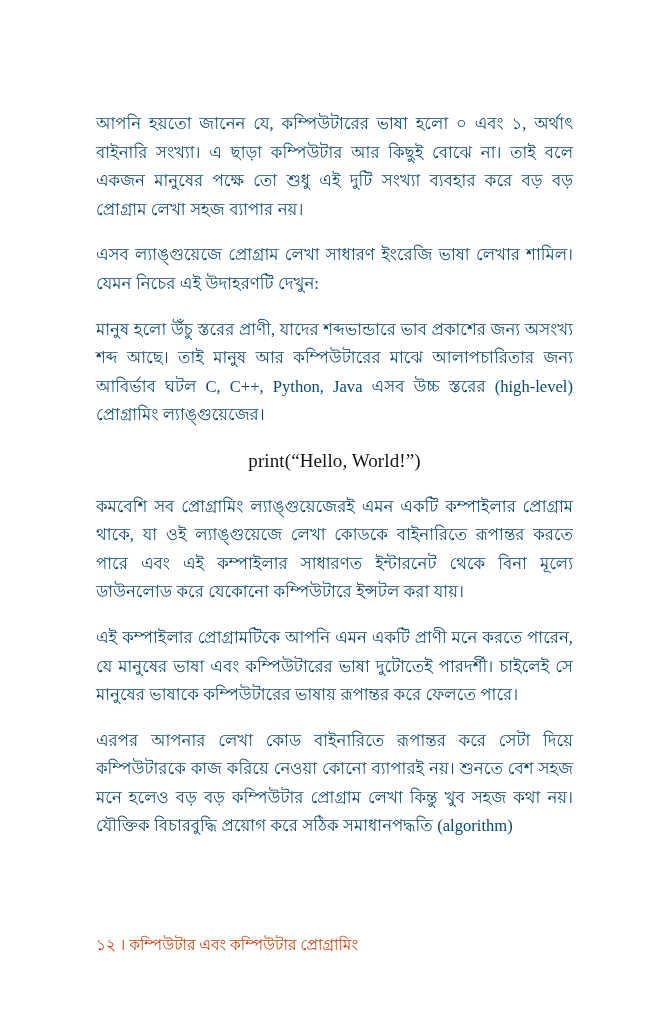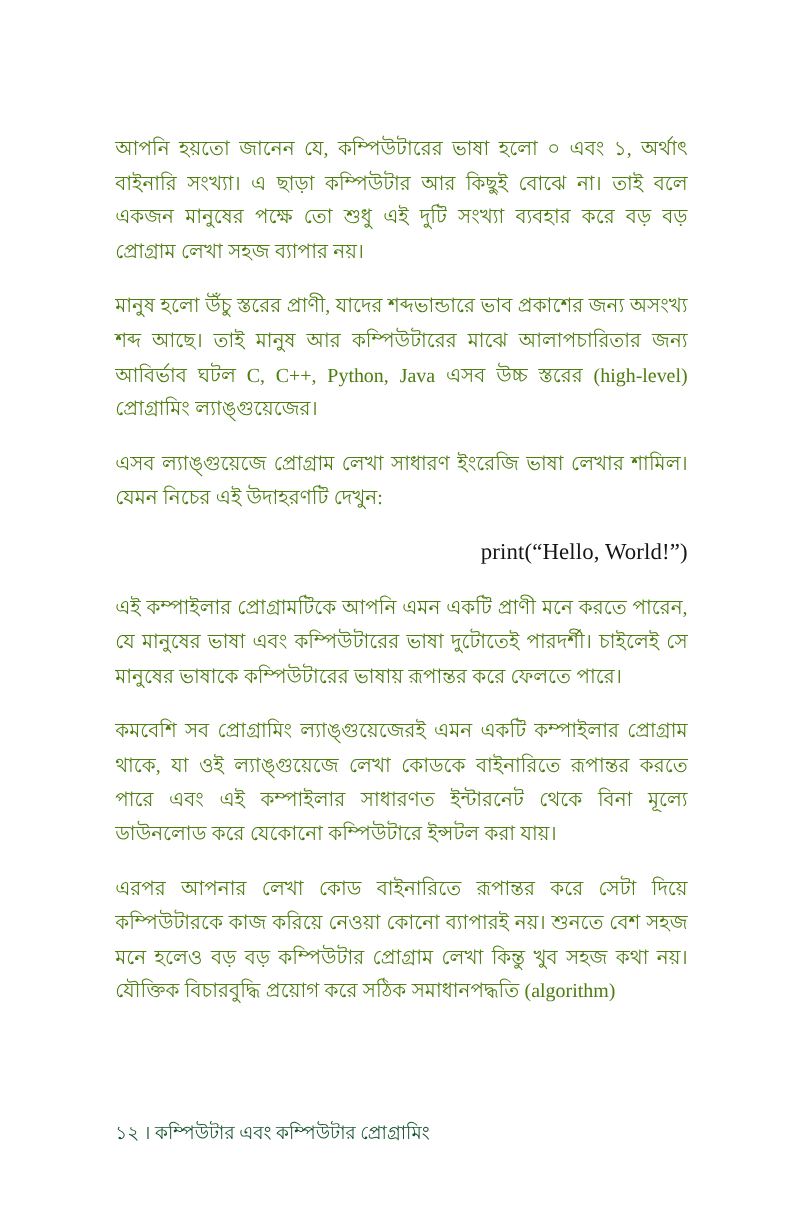--- a/index.html
+++ b/index.html
@@ -31,65 +31,65 @@
     top: 110px;
     width: 477px;
   }
   p.para {
     margin: 0 0 17px 0;
     font-size: 16.6px;
     line-height: 28.6px;
     text-align: justify;
     text-justify: inter-word;
     word-spacing: 0.02em;
-    color: #4d7c0f;
+    color: #0c4a6e;
   }
   p.para:last-of-type {
     margin-bottom: 0;
   }
   .code-line {
     margin: 0 0 17px 0;
     font-size: 19px;
     line-height: 28.6px;
-    text-align: right;
+    text-align: center;
     color: #141414;
     font-family: "Liberation Serif", "DejaVu Serif", serif;
     letter-spacing: 0.1px;
   }
   .footer {
     position: absolute;
     left: 96px;
     top: 934px;
     width: 477px;
     font-size: 15.4px;
     line-height: 22px;
     text-align: left;
-    color: #14532d;
+    color: #c2410c;
   }
 </style>
 </head>
 <body>
 
 <div class="page">
 
   <div class="text-block">
 
     <p class="para">আপনি হয়তো জানেন যে, কম্পিউটারের ভাষা হলো ০ এবং ১, অর্থাৎ বাইনারি সংখ্যা। এ ছাড়া কম্পিউটার আর কিছুই বোঝে না। তাই বলে একজন মানুষের পক্ষে তো শুধু এই দুটি সংখ্যা ব্যবহার করে বড় বড় প্রোগ্রাম লেখা সহজ ব্যাপার নয়।</p>
 
+    <p class="para">এসব ল্যাঙ্গুয়েজে প্রোগ্রাম লেখা সাধারণ ইংরেজি ভাষা লেখার শামিল। যেমন নিচের এই উদাহরণটি দেখুন:</p>
+
     <p class="para">মানুষ হলো উঁচু স্তরের প্রাণী, যাদের শব্দভান্ডারে ভাব প্রকাশের জন্য অসংখ্য শব্দ আছে। তাই মানুষ আর কম্পিউটারের মাঝে আলাপচারিতার জন্য আবির্ভাব ঘটল C, C++, Python, Java এসব উচ্চ স্তরের (high-level) প্রোগ্রামিং ল্যাঙ্গুয়েজের।</p>
-
-    <p class="para">এসব ল্যাঙ্গুয়েজে প্রোগ্রাম লেখা সাধারণ ইংরেজি ভাষা লেখার শামিল। যেমন নিচের এই উদাহরণটি দেখুন:</p>
 
     <div class="code-line">print(“Hello, World!”)</div>
 
 
 
+    <p class="para">কমবেশি সব প্রোগ্রামিং ল্যাঙ্গুয়েজেরই এমন একটি কম্পাইলার প্রোগ্রাম থাকে, যা ওই ল্যাঙ্গুয়েজে লেখা কোডকে বাইনারিতে রূপান্তর করতে পারে এবং এই কম্পাইলার সাধারণত ইন্টারনেট থেকে বিনা মূল্যে ডাউনলোড করে যেকোনো কম্পিউটারে ইন্সটল করা যায়।</p>
+
     <p class="para">এই কম্পাইলার প্রোগ্রামটিকে আপনি এমন একটি প্রাণী মনে করতে পারেন, যে মানুষের ভাষা এবং কম্পিউটারের ভাষা দুটোতেই পারদর্শী। চাইলেই সে মানুষের ভাষাকে কম্পিউটারের ভাষায় রূপান্তর করে ফেলতে পারে।</p>
-
-    <p class="para">কমবেশি সব প্রোগ্রামিং ল্যাঙ্গুয়েজেরই এমন একটি কম্পাইলার প্রোগ্রাম থাকে, যা ওই ল্যাঙ্গুয়েজে লেখা কোডকে বাইনারিতে রূপান্তর করতে পারে এবং এই কম্পাইলার সাধারণত ইন্টারনেট থেকে বিনা মূল্যে ডাউনলোড করে যেকোনো কম্পিউটারে ইন্সটল করা যায়।</p>
 
     <p class="para">এরপর আপনার লেখা কোড বাইনারিতে রূপান্তর করে সেটা দিয়ে কম্পিউটারকে কাজ করিয়ে নেওয়া কোনো ব্যাপারই নয়। শুনতে বেশ সহজ মনে হলেও বড় বড় কম্পিউটার প্রোগ্রাম লেখা কিন্তু খুব সহজ কথা নয়। যৌক্তিক বিচারবুদ্ধি প্রয়োগ করে সঠিক সমাধানপদ্ধতি (algorithm)</p>
 
   </div>
 
   <div class="footer">
     <span>১২ । কম্পিউটার এবং কম্পিউটার প্রোগ্রামিং</span>
   </div>
 
 </div>

